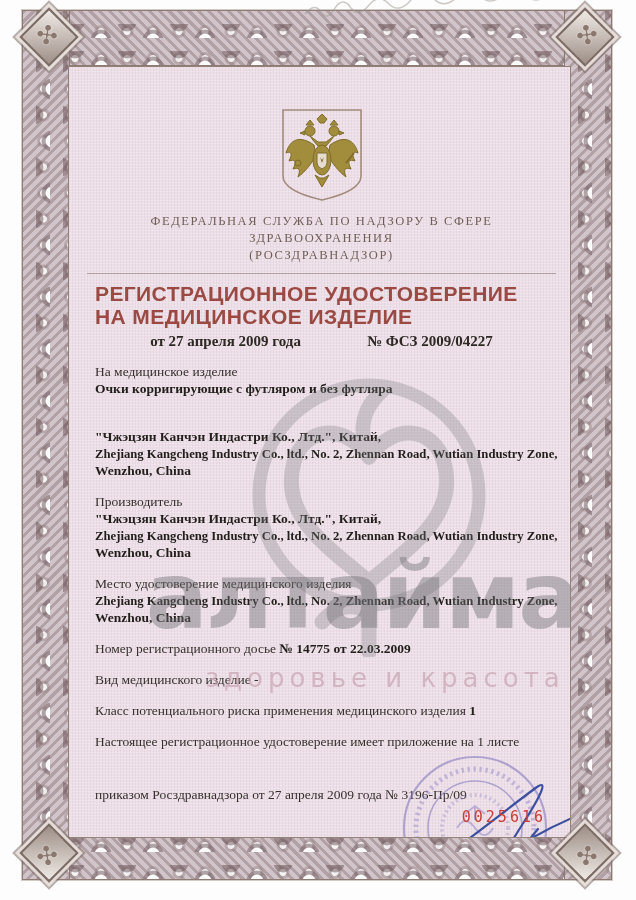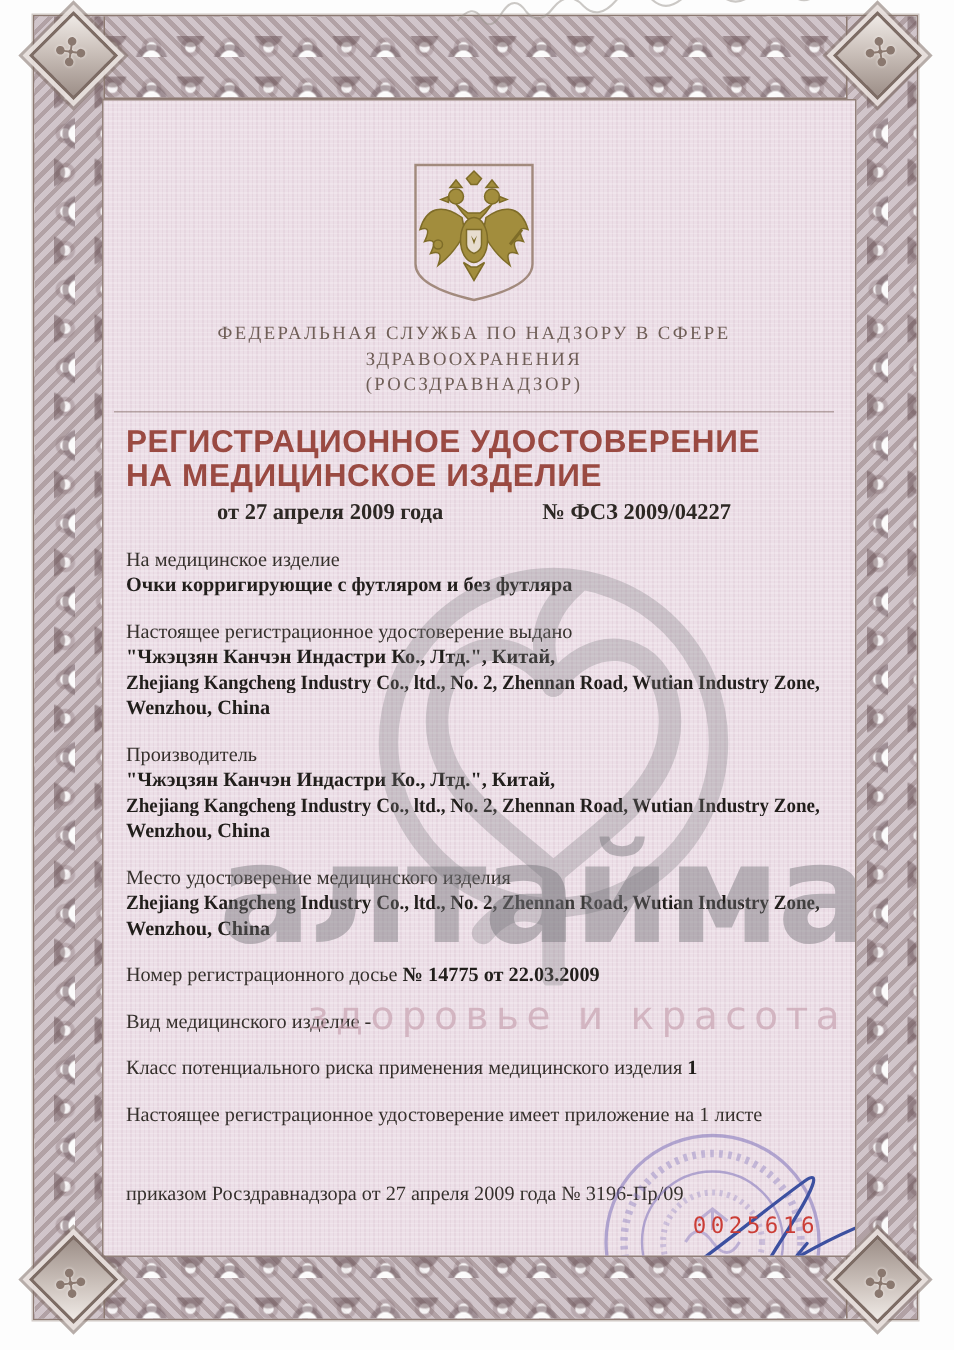--- a/index.html
+++ b/index.html
@@ -66,21 +66,21 @@
     position:absolute;left:68px;top:66px;width:501px;height:770px;
     border:1px solid #93817a;
     background-color:#ecdfe7;
     background-image:
       repeating-linear-gradient(0deg, rgba(255,255,255,.20) 0 1px, rgba(0,0,0,0) 1px 3px),
       repeating-linear-gradient(90deg, rgba(198,163,184,.16) 0 1px, rgba(0,0,0,0) 1px 3px);
     overflow:hidden;
   }
 
   
-  .content{position:absolute;left:15px;right:22px;top:0;color:#35302c;}
+  .content{position:absolute;left:26px;right:22px;top:0;color:#35302c;}
   .emblem-wrap{text-align:center;margin-top:40px;}
   .agency{
     text-align:center;margin-top:6px;
     font-size:12.5px;letter-spacing:1.6px;color:#6f5e57;line-height:1.35;
   }
   .rule{border:none;border-top:1px solid rgba(125,104,98,.5);margin:9px -8px 8px;}
   .doc-title{
     text-align:left;font-family:"Liberation Sans",sans-serif;font-weight:bold;
     font-size:21px;line-height:1.1;color:#9a4a42;letter-spacing:.4px;
   }
@@ -205,21 +205,21 @@
       </div>
 
       <div class="bodytext">
 
         <p>
           <span>На медицинское изделие</span><br>
           <b>Очки корригирующие с футляром и без футляра</b>
         </p>
 
         <p>
-          <span>Настоящее регистрационное удостоверение выдано</span><br>
+          <br>
           <b>"Чжэцзян Канчэн Индастри Ко., Лтд.", Китай,</b><br>
           <b class="fit">Zhejiang Kangcheng Industry Co., ltd., No. 2, Zhennan Road, Wutian Industry Zone,</b><br>
           <b>Wenzhou, China</b>
         </p>
 
         <p>
           <span>Производитель</span><br>
           <b>"Чжэцзян Канчэн Индастри Ко., Лтд.", Китай,</b><br>
           <b class="fit">Zhejiang Kangcheng Industry Co., ltd., No. 2, Zhennan Road, Wutian Industry Zone,</b><br>
           <b>Wenzhou, China</b>

